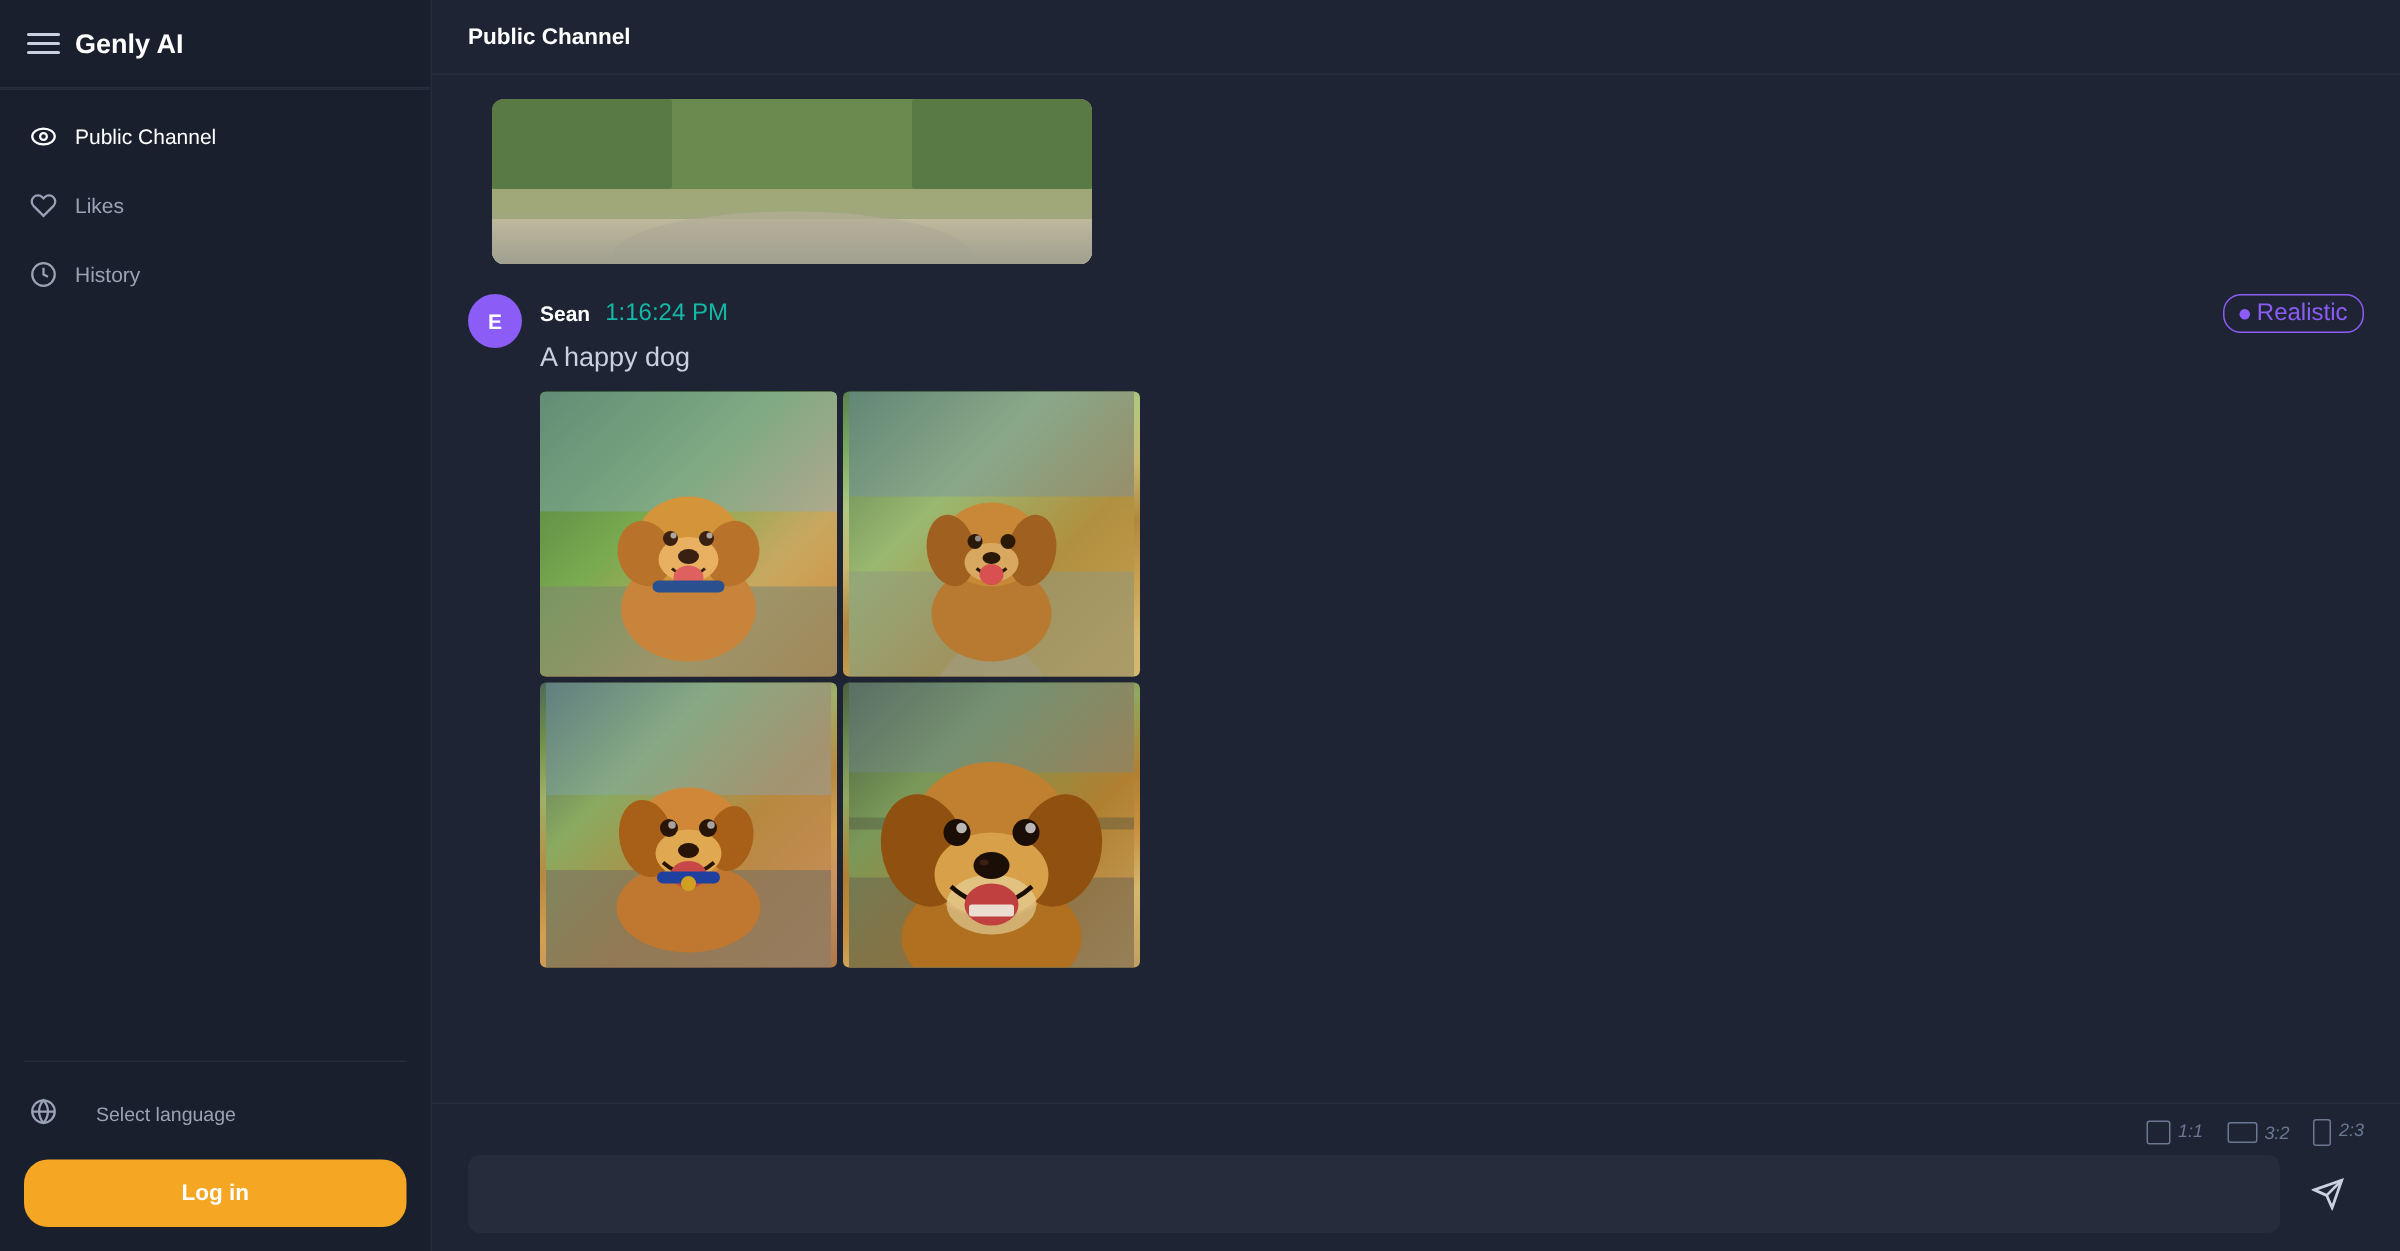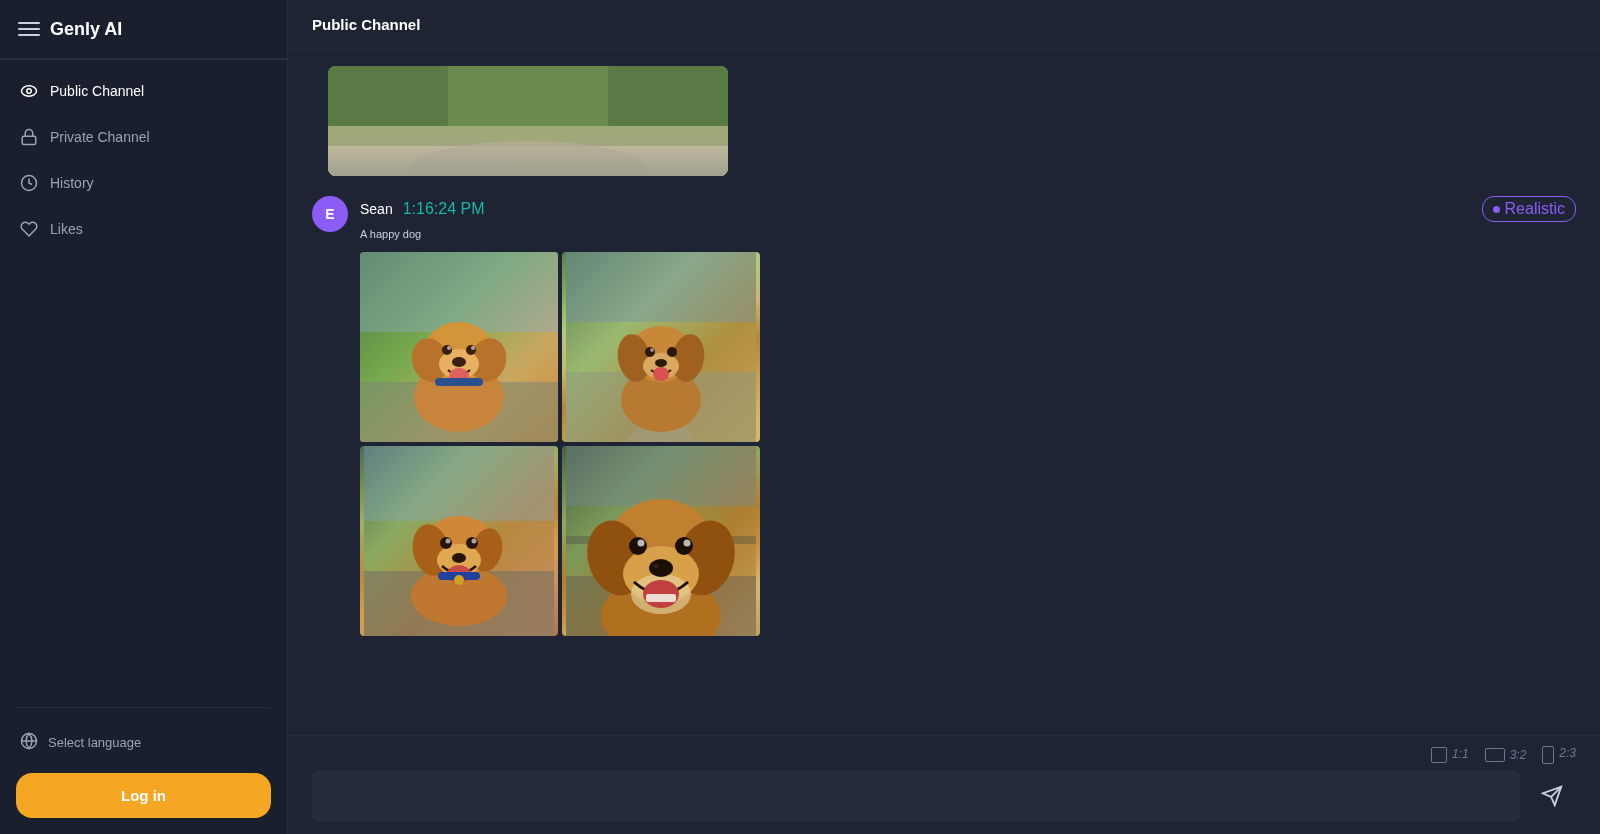--- a/index.html
+++ b/index.html
@@ -87,21 +87,21 @@
       padding: 16px;
     }
     .sidebar-bottom-divider {
       height: 1px;
       background: #252d3d;
       margin-bottom: 16px;
     }
     .select-language {
       display: flex;
       align-items: center;
-      gap: 10px;
+      gap: 26px;
       padding: 8px 4px;
       font-size: 13px;
       color: #9aa3b5;
       cursor: pointer;
       margin-bottom: 12px;
     }
     .login-btn {
       width: 100%;
       padding: 14px;
       background: #f5a623;
@@ -191,21 +191,21 @@
       flex: 1;
     }
     .message-header {
       display: flex;
       align-items: center;
       gap: 10px;
       margin-bottom: 6px;
     }
     .message-username {
       font-size: 14px;
-      font-weight: 400;
+      font-weight: 700;
       color: #ffffff;
     }
     .message-time {
       font-size: 16px;
       color: #14b8a6;
     }
     .message-badge {
       margin-left: auto;
       padding: 3px 10px;
       background: transparent;
@@ -219,21 +219,21 @@
     }
     .message-badge::before {
       content: '';
       width: 7px;
       height: 7px;
       background: #8b5cf6;
       border-radius: 50%;
       display: inline-block;
     }
     .message-text {
-      font-size: 11px;
+      font-size: 18px;
       color: #c9d1e0;
       margin-bottom: 12px;
     }
     .image-grid {
       display: grid;
       grid-template-columns: 1fr 1fr;
       gap: 4px;
       width: 400px;
     }
     .dog-img {
@@ -343,47 +343,38 @@
     <div class="nav-item active">
       <span class="nav-icon">
         <svg width="18" height="18" viewBox="0 0 24 24" fill="none" stroke="currentColor" stroke-width="2">
           <ellipse cx="12" cy="12" rx="10" ry="7"></ellipse>
           <circle cx="12" cy="12" r="3"></circle>
         </svg>
       </span>
       <span>Public Channel</span>
     </div>
 
+
     <div class="nav-item">
       <span class="nav-icon">
         <svg width="18" height="18" viewBox="0 0 24 24" fill="none" stroke="currentColor" stroke-width="2">
-          <rect x="3" y="11" width="18" height="11" rx="2"></rect>
-          <path d="M7 11V7a5 5 0 0 1 10 0v4"></path>
+          <path d="M20.84 4.61a5.5 5.5 0 0 0-7.78 0L12 5.67l-1.06-1.06a5.5 5.5 0 0 0-7.78 7.78l1.06 1.06L12 21.23l7.78-7.78 1.06-1.06a5.5 5.5 0 0 0 0-7.78z"></path>
         </svg>
       </span>
-      <span>Private Channel</span>
+      <span>Likes</span>
     </div>
 
     <div class="nav-item">
       <span class="nav-icon">
         <svg width="18" height="18" viewBox="0 0 24 24" fill="none" stroke="currentColor" stroke-width="2">
           <circle cx="12" cy="12" r="10"></circle>
           <polyline points="12 6 12 12 16 14"></polyline>
         </svg>
       </span>
       <span>History</span>
-    </div>
-
-    <div class="nav-item">
-      <span class="nav-icon">
-        <svg width="18" height="18" viewBox="0 0 24 24" fill="none" stroke="currentColor" stroke-width="2">
-          <path d="M20.84 4.61a5.5 5.5 0 0 0-7.78 0L12 5.67l-1.06-1.06a5.5 5.5 0 0 0-7.78 7.78l1.06 1.06L12 21.23l7.78-7.78 1.06-1.06a5.5 5.5 0 0 0 0-7.78z"></path>
-        </svg>
-      </span>
-      <span>Likes</span>
     </div>
   </nav>
 
   <div class="sidebar-bottom">
     <div class="sidebar-bottom-divider"></div>
     <div class="select-language">
       <span>
         <svg width="18" height="18" viewBox="0 0 24 24" fill="none" stroke="currentColor" stroke-width="2">
           <circle cx="12" cy="12" r="10"></circle>
           <path d="M2 12h20M12 2a15.3 15.3 0 0 1 4 10 15.3 15.3 0 0 1-4 10 15.3 15.3 0 0 1-4-10 15.3 15.3 0 0 1 4-10z"></path>

